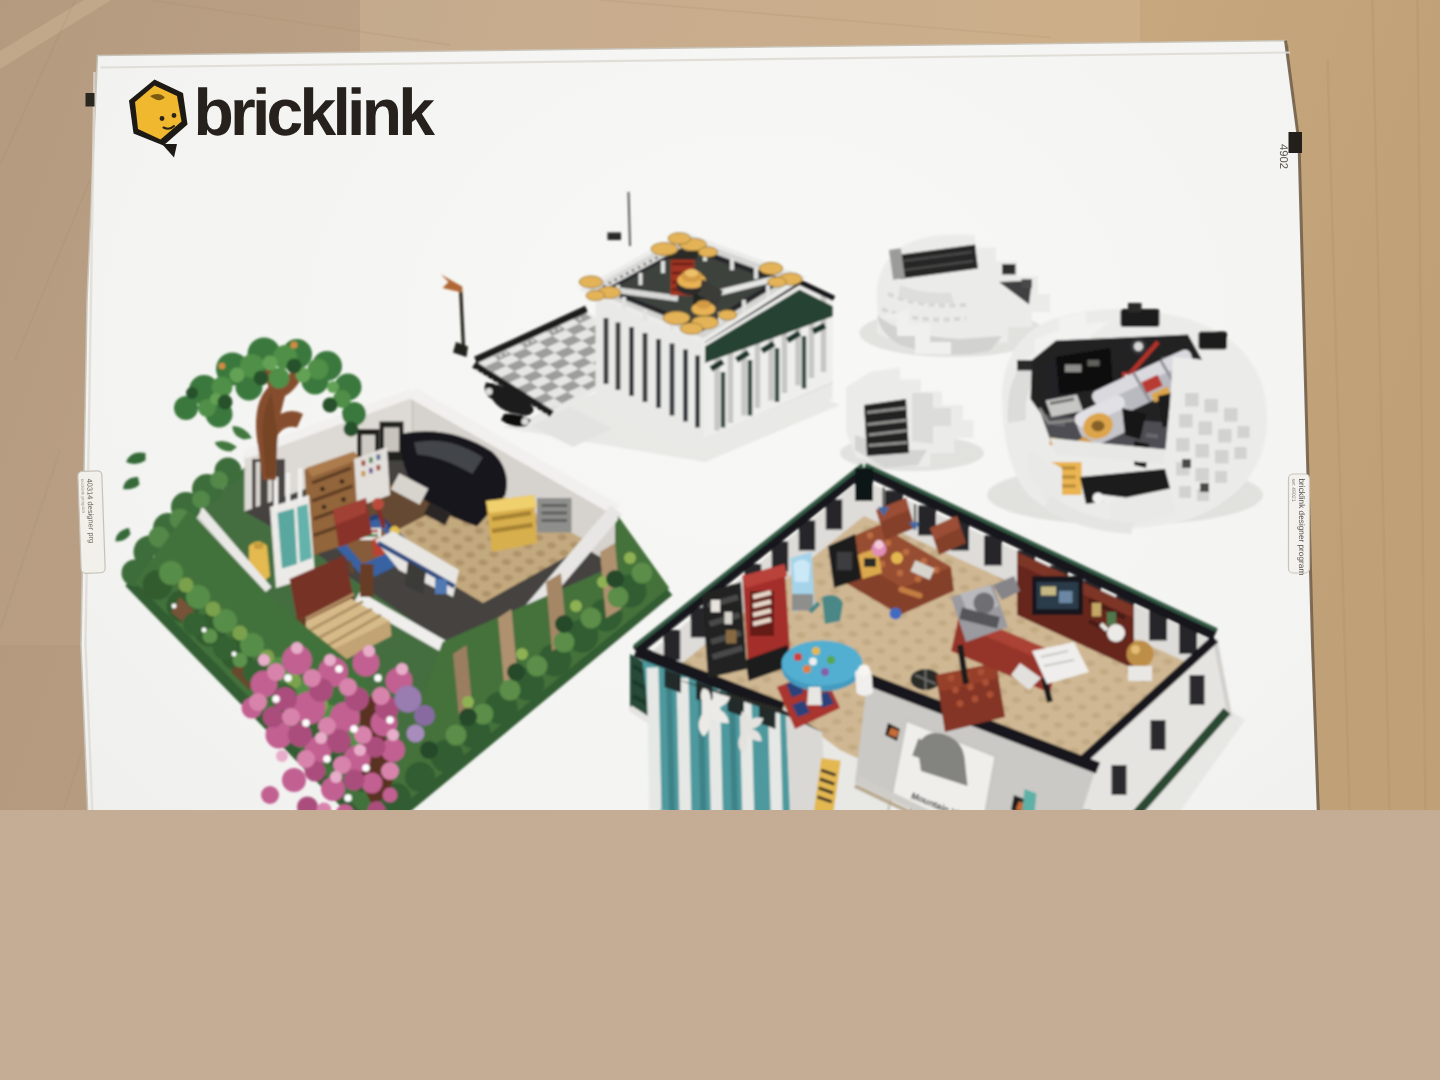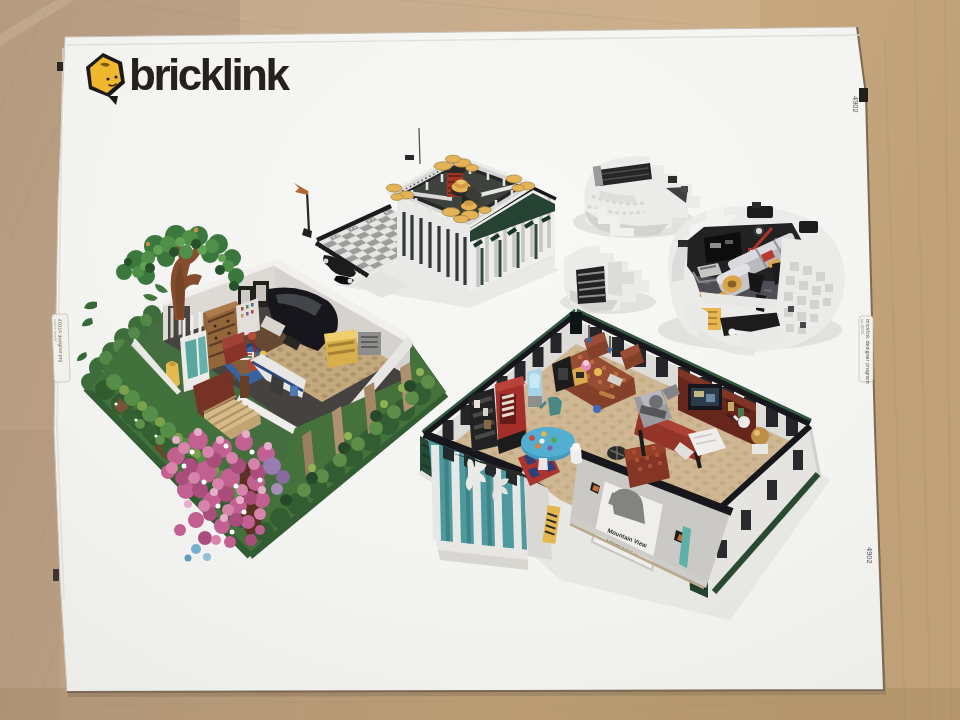--- a/index.html
+++ b/index.html
@@ -1,16 +1,16 @@
 <!DOCTYPE html>
 <html><head>
 <meta charset="utf-8">
 <style>
   html,body{margin:0;padding:0;background:#c4ad94;}
-  #stage{position:relative;width:960px;height:720px;overflow:hidden;font-family:"Liberation Sans",sans-serif;}
+  #stage{position:relative;width:960px;height:540px;overflow:hidden;font-family:"Liberation Sans",sans-serif;}
 </style>
 </head>
 <body>
 <div id="stage">
 <svg width="960" height="720" viewBox="0 0 960 720" xmlns="http://www.w3.org/2000/svg">
 <defs>
   <linearGradient id="wood" x1="0" y1="0" x2="1" y2="0.25">
     <stop offset="0" stop-color="#b49a7e"></stop>
     <stop offset="0.35" stop-color="#bda287"></stop>
     <stop offset="0.7" stop-color="#c7a87f"></stop>

